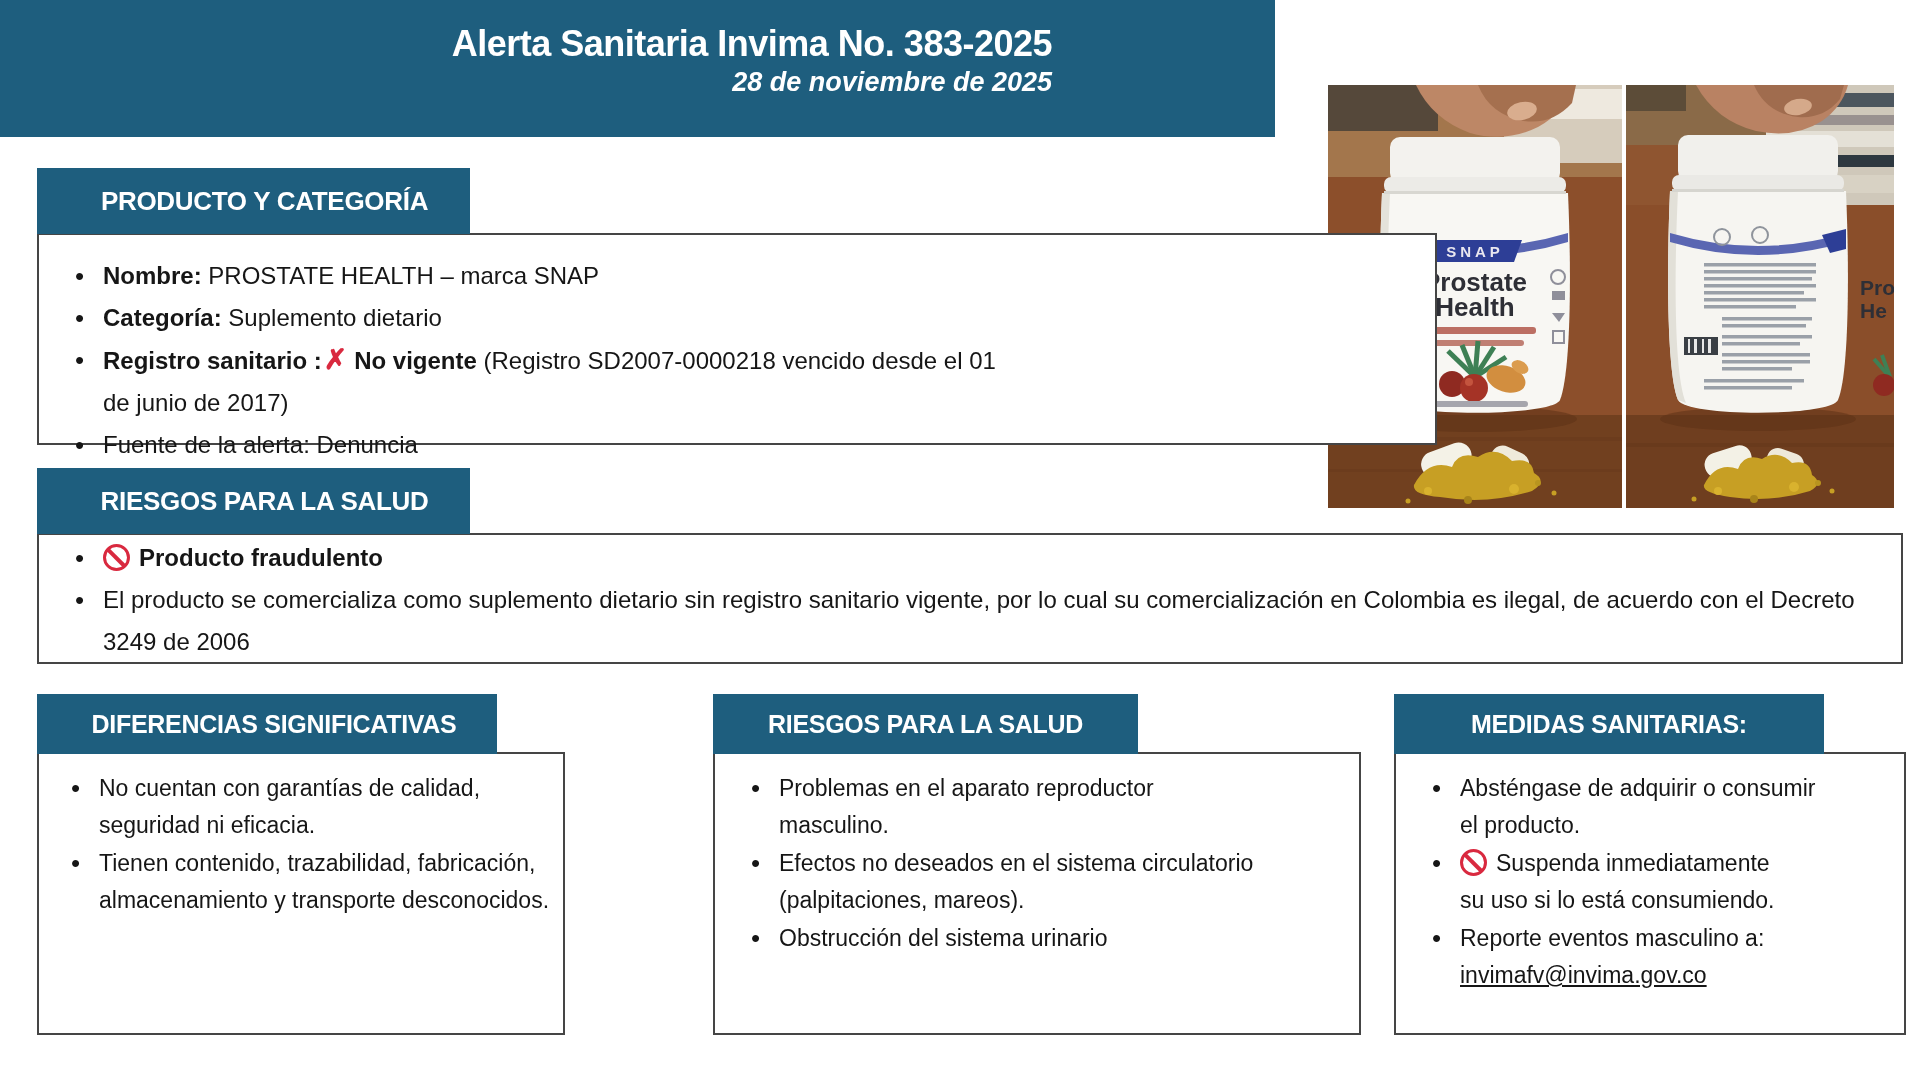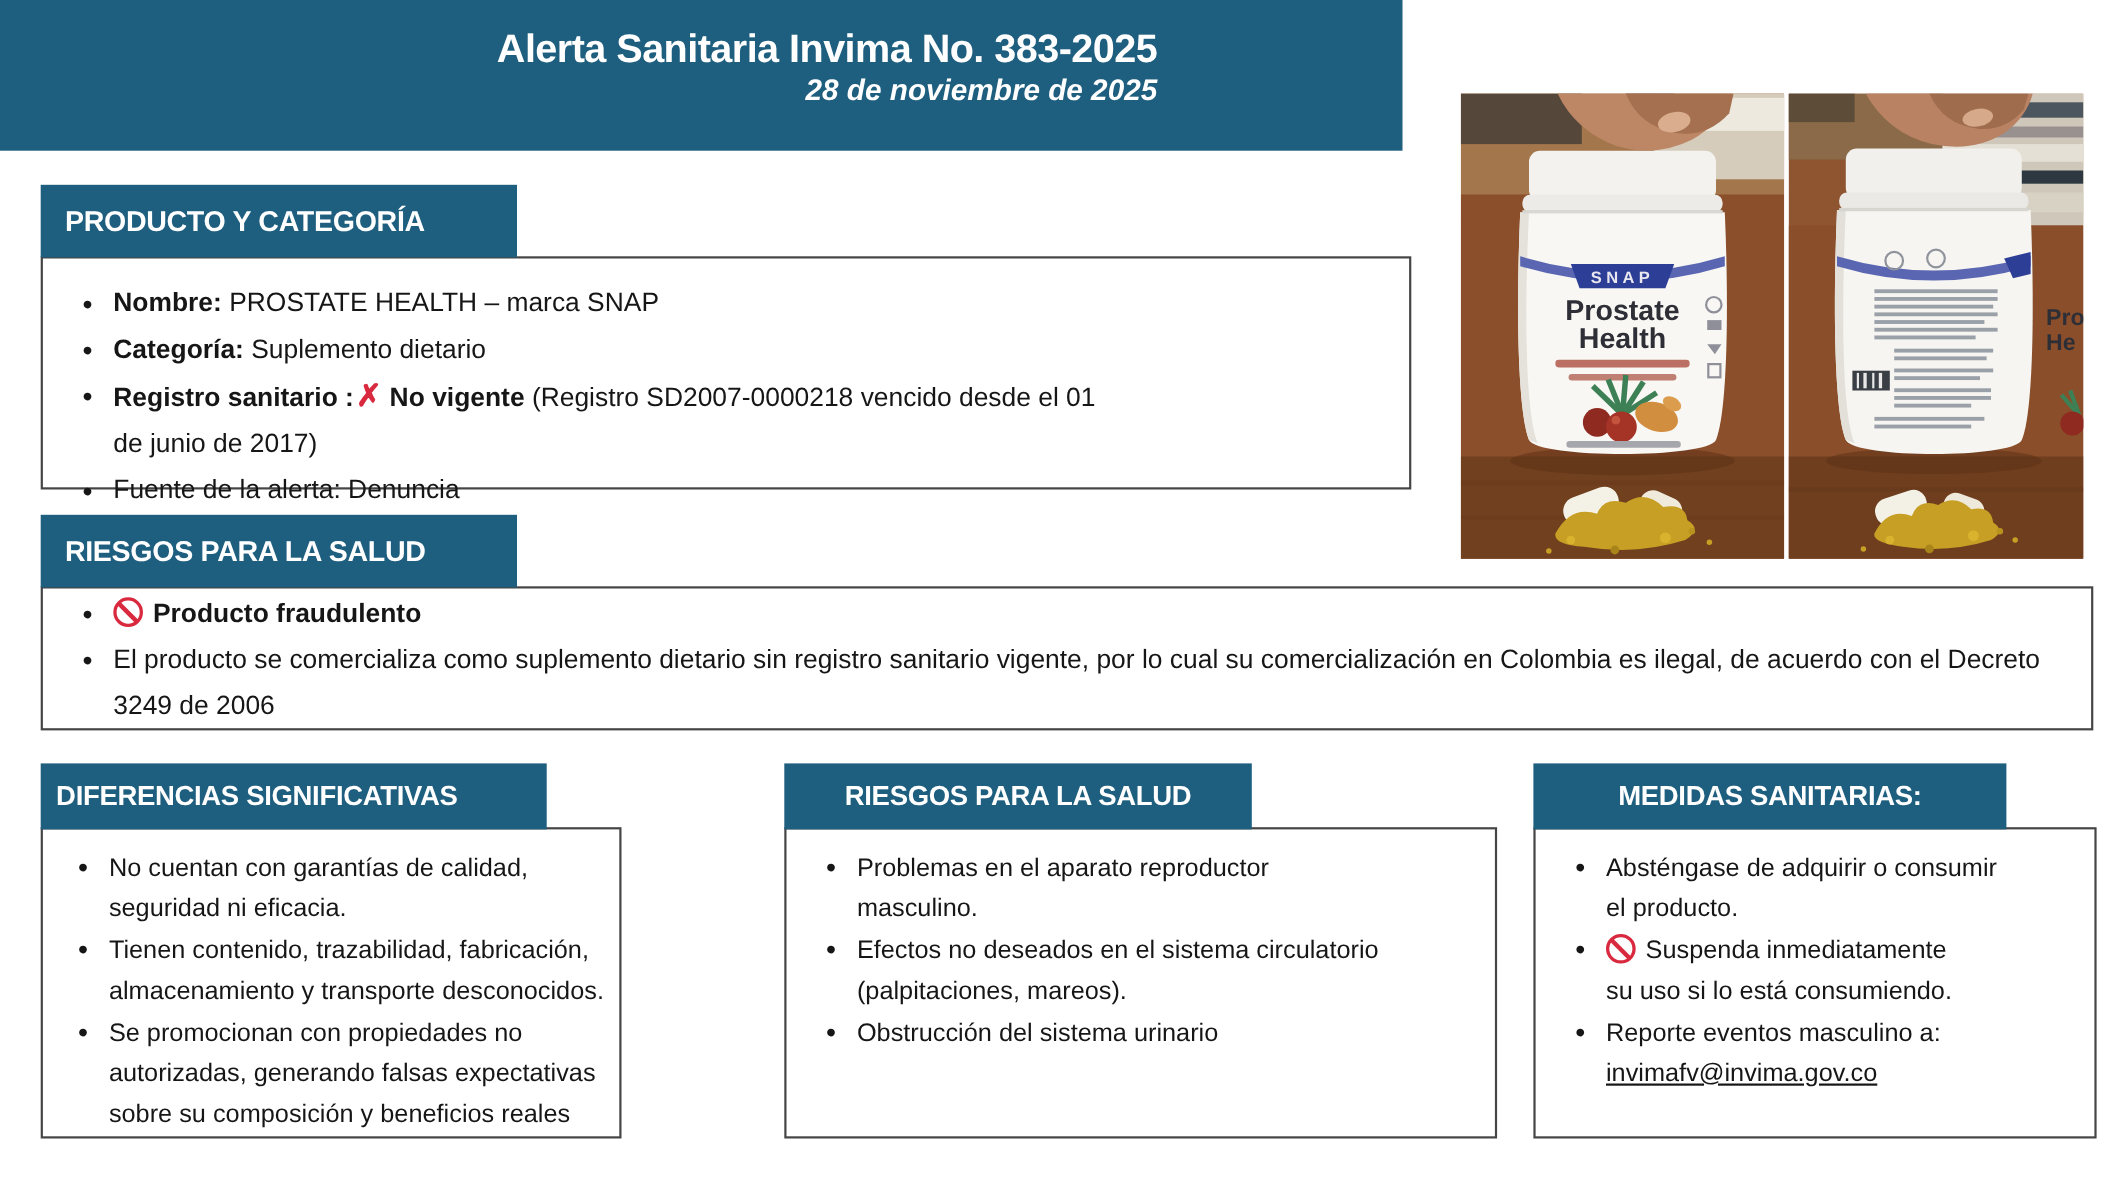--- a/index.html
+++ b/index.html
@@ -31,28 +31,29 @@
   .photos{
     position:absolute;left:1328px;top:85px;width:630px;height:423px;
     display:flex;gap:4px;background:#ffffff;
   }
   
   .sec-header{
     position:absolute;background:var(--teal);color:#ffffff;
     display:flex;align-items:center;
     font-weight:bold;letter-spacing:-0.3px;
     z-index:2;
+    justify-content:center;
   }
   .sec-header span{white-space:nowrap;}
   .box{
     position:absolute;background:#ffffff;border:2px solid var(--border);
     z-index:1;
   }
   .s1h{left:37px;top:168px;width:433px;height:66px;font-size:26px;padding-left:22px;}
-  .s1b{left:37px;top:233px;width:1246px;height:212px;padding:20px 20px 0 30px;}
+  .s1b{left:37px;top:233px;width:1400px;height:212px;padding:20px 20px 0 30px;}
   .s2h{left:37px;top:468px;width:433px;height:66px;font-size:26px;padding-left:22px;}
   .s2b{left:37px;top:533px;width:1866px;height:131px;padding:2px 20px 0 30px;}
   .c1h{left:37px;top:694px;width:460px;height:60px;font-size:25px;padding-left:14px;}
   .c1b{left:37px;top:752px;width:528px;height:283px;padding:16px 0 0 26px;}
   .c2h{left:713px;top:694px;width:425px;height:60px;font-size:25px;justify-content:center;}
   .c2b{left:713px;top:752px;width:648px;height:283px;padding:16px 14px 0 30px;}
   .c3h{left:1394px;top:694px;width:430px;height:60px;font-size:25px;justify-content:center;}
   .c3b{left:1394px;top:752px;width:512px;height:283px;padding:16px 14px 0 30px;}
   
   ul.list{list-style:none;}
@@ -270,21 +271,20 @@
   </ul>
 </div>
 
 <div class="sec-header c1h">
   <span>DIFERENCIAS SIGNIFICATIVAS</span>
 </div>
 <div class="box c1b">
   <ul class="list cols">
     <li><span>No cuentan con garantías de calidad, seguridad ni eficacia.</span></li>
     <li><span>Tienen contenido, trazabilidad, fabricación, almacenamiento y transporte desconocidos.</span></li>
-    <li><span>Se promocionan con propiedades no autorizadas, generando falsas expectativas sobre su composición y beneficios reales</span></li>
   </ul>
 </div>
 
 <div class="sec-header c2h">
   <span>RIESGOS PARA LA SALUD</span>
 </div>
 <div class="box c2b">
   <ul class="list cols">
     <li class="w420"><span>Problemas en el aparato reproductor masculino.</span></li>
     <li><span>Efectos no deseados en el sistema circulatorio (palpitaciones, mareos).</span></li>

